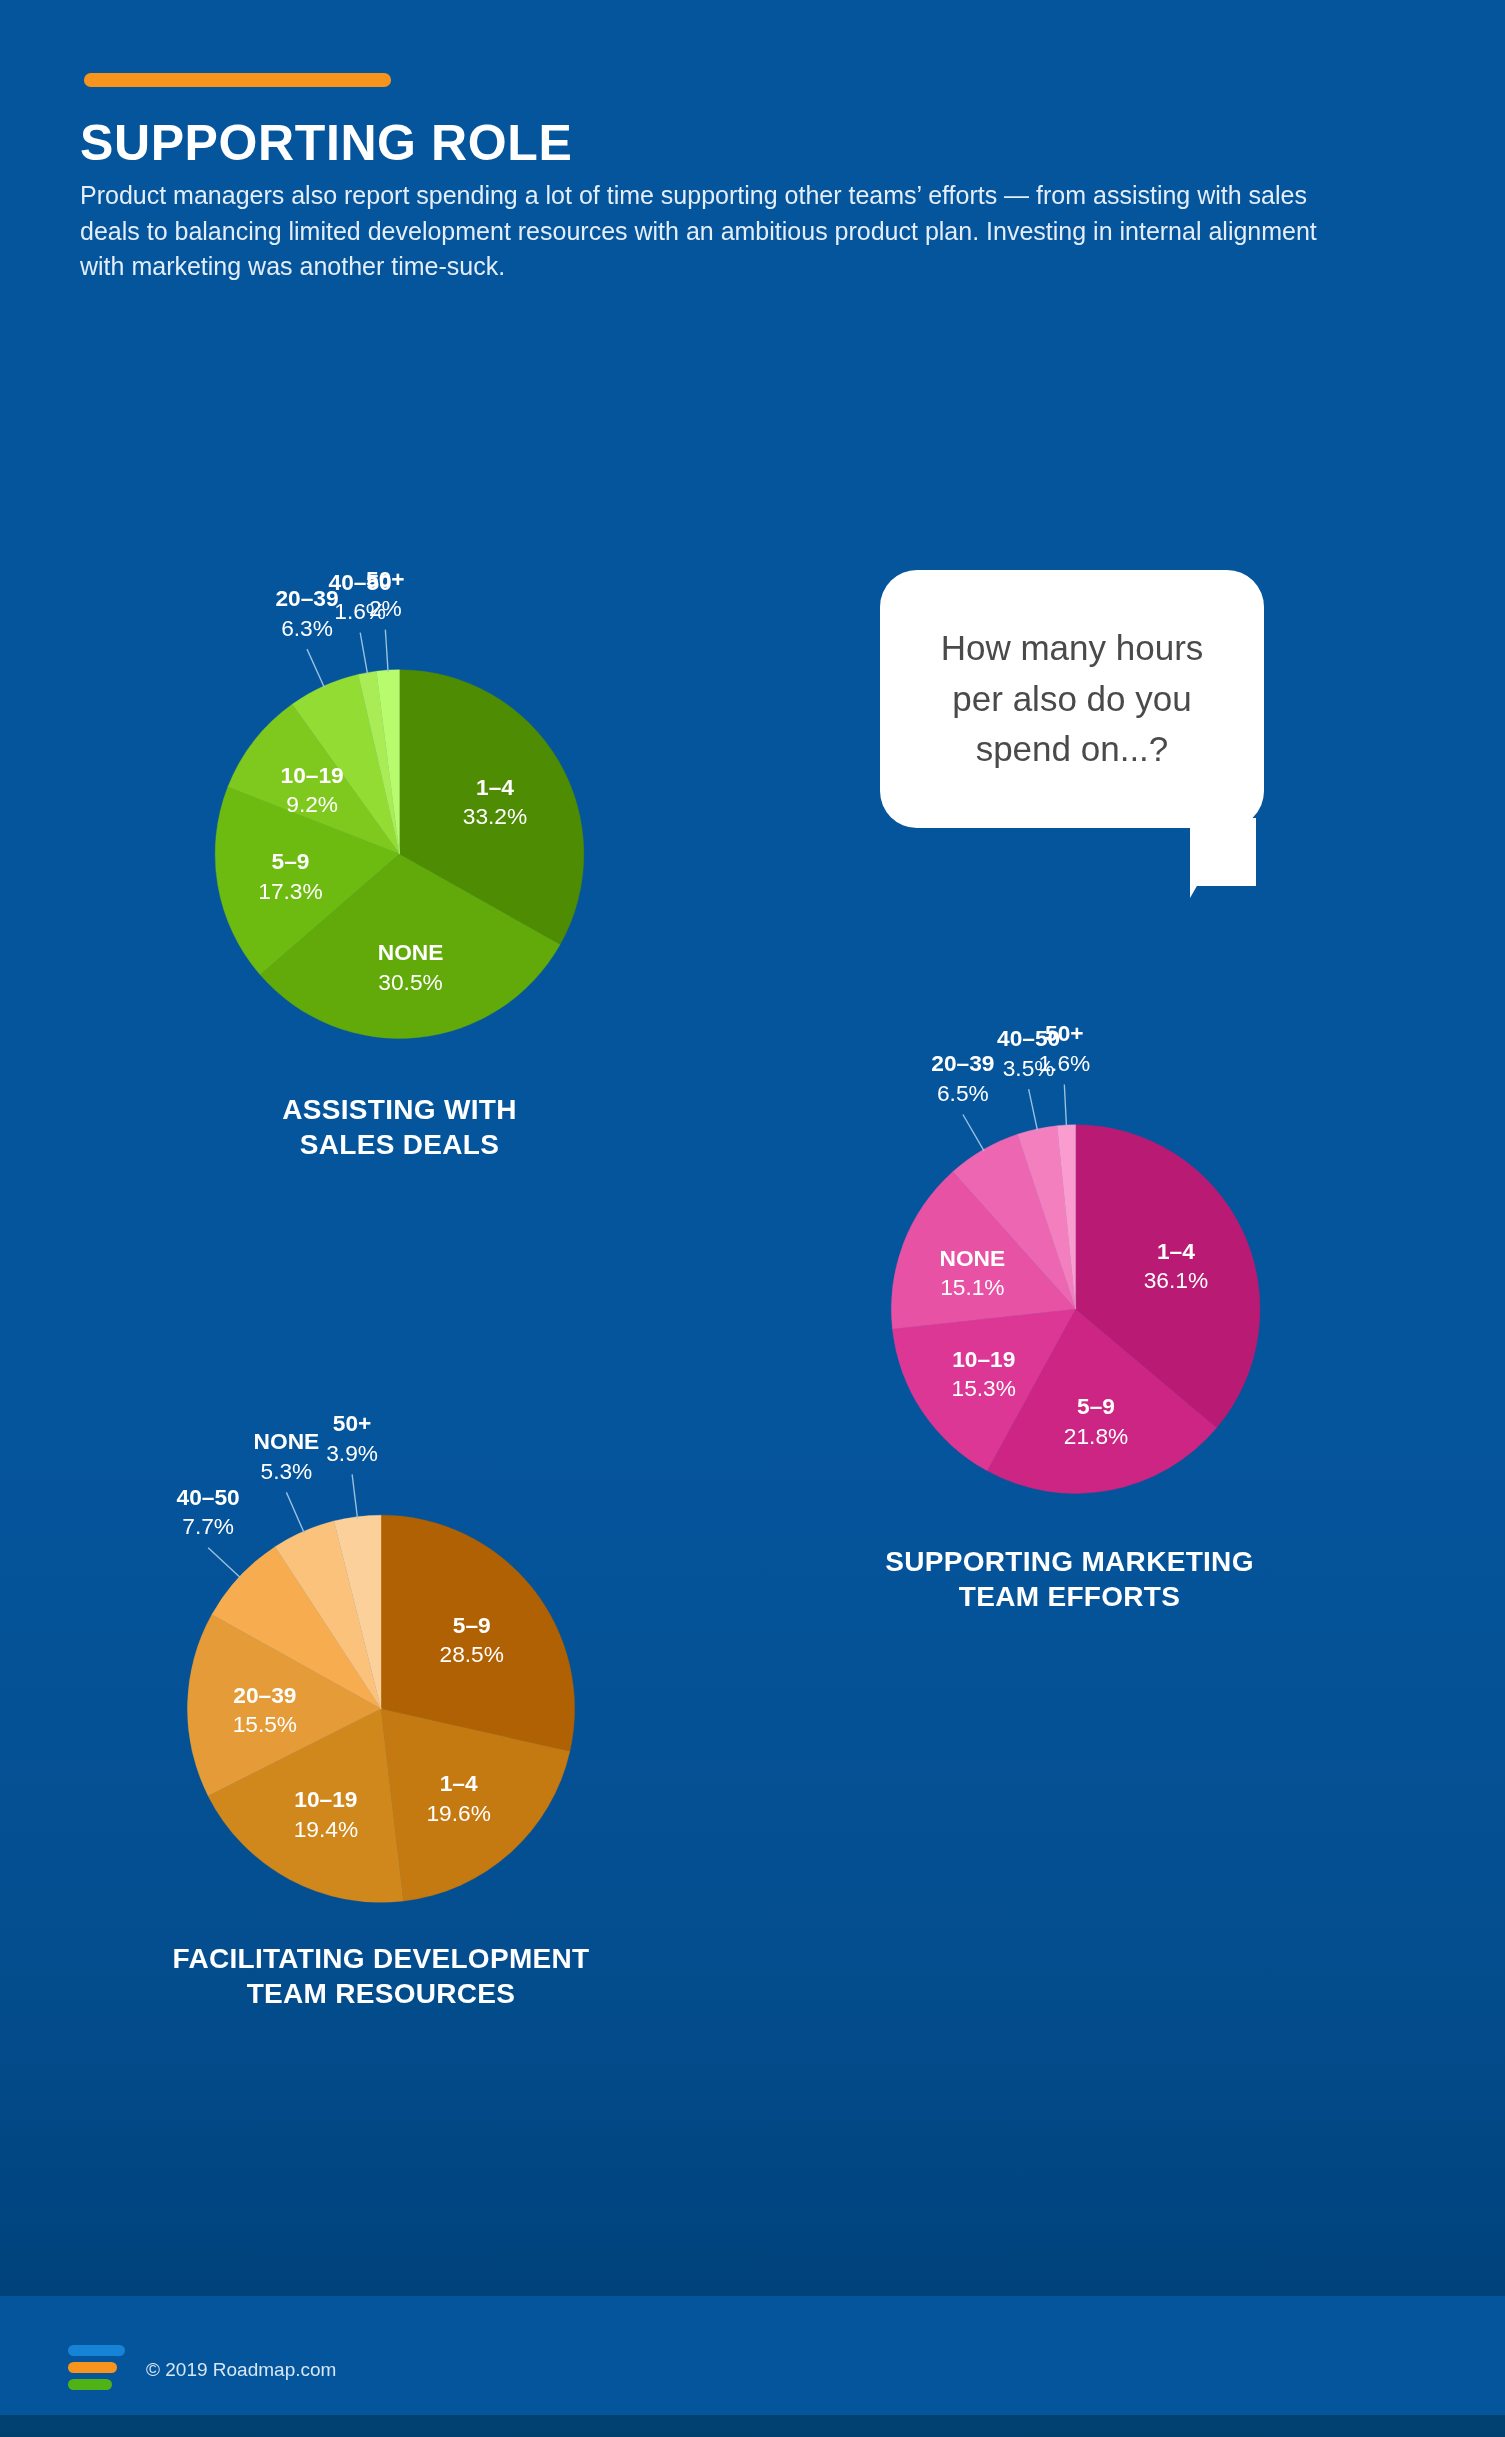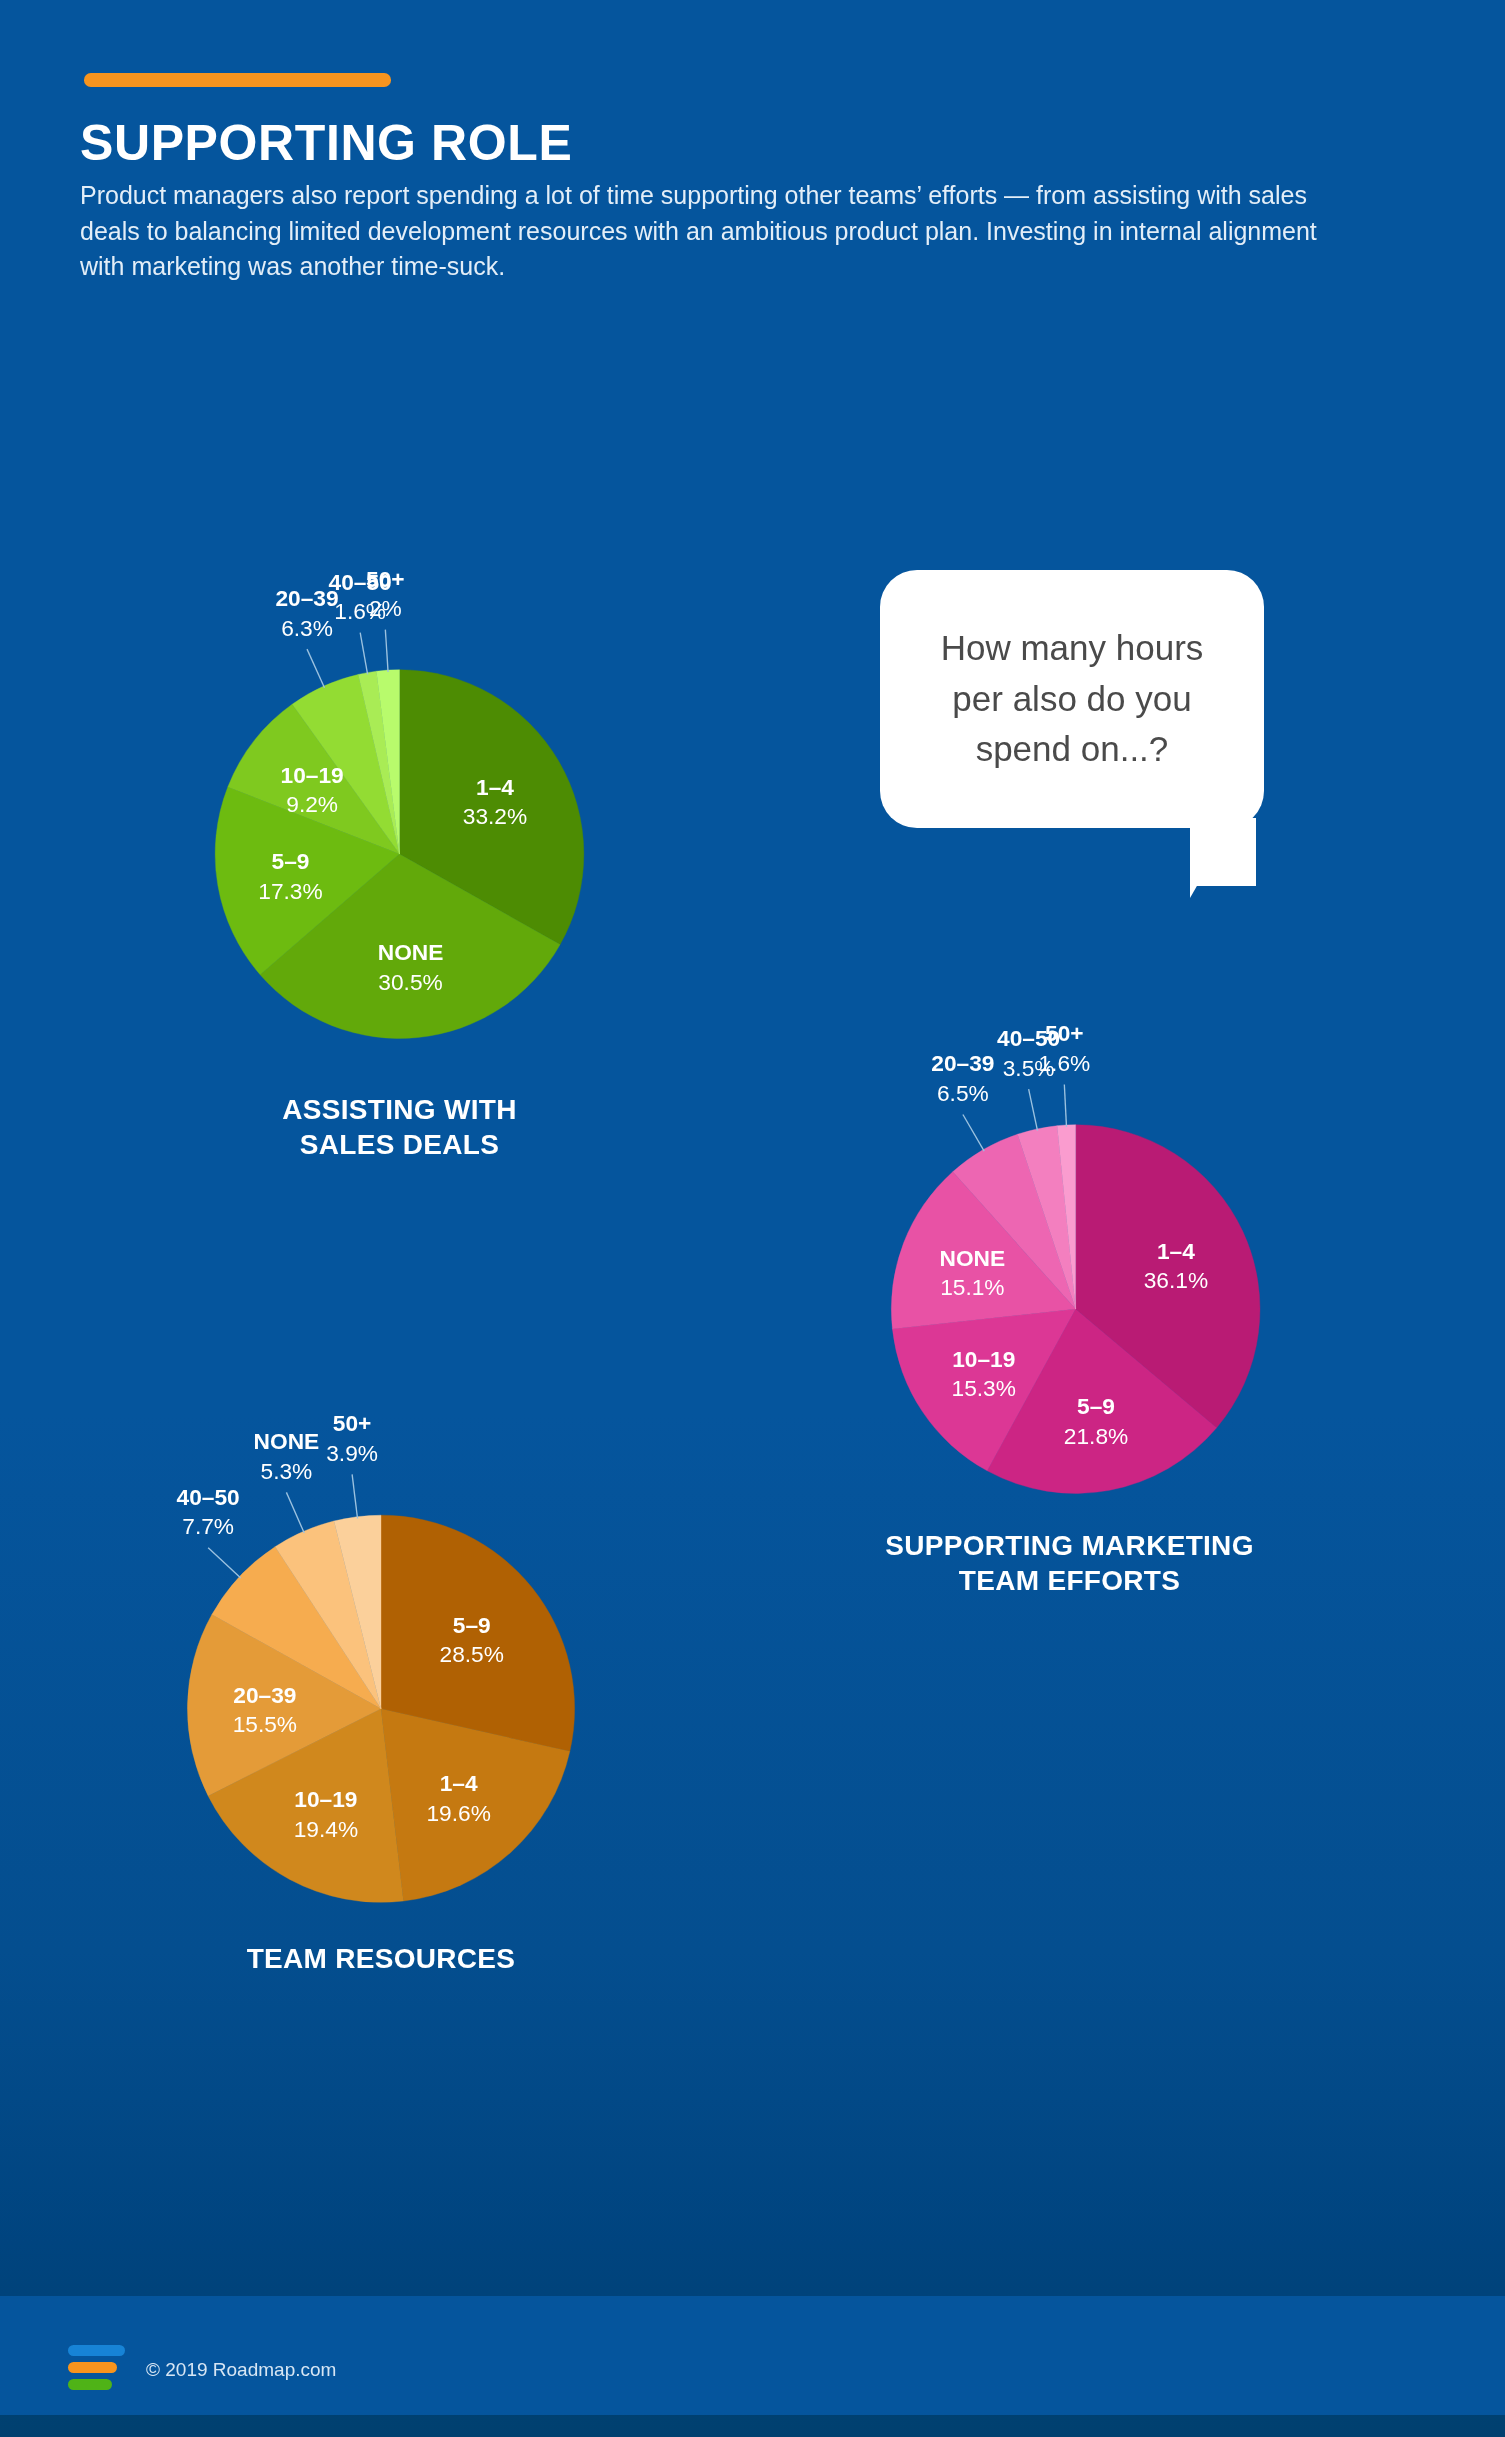--- a/index.html
+++ b/index.html
@@ -149,21 +149,21 @@
         <line x1="311.1" y1="303.0" x2="276.5" y2="243.3" class="leader"></line>
         <text x="276.5" y="173.3" text-anchor="middle" font-size="37" class="lbl-cat">20–39</text>
         <text x="276.5" y="221.3" text-anchor="middle" font-size="37" class="lbl-val">6.5%</text>
         <line x1="397.9" y1="269.6" x2="383.5" y2="202.1" class="leader"></line>
         <text x="383.5" y="132.1" text-anchor="middle" font-size="37" class="lbl-cat">40–50</text>
         <text x="383.5" y="180.1" text-anchor="middle" font-size="37" class="lbl-val">3.5%</text>
         <line x1="445.1" y1="263.4" x2="441.6" y2="194.5" class="leader"></line>
         <text x="441.6" y="124.5" text-anchor="middle" font-size="37" class="lbl-cat">50+</text>
         <text x="441.6" y="172.5" text-anchor="middle" font-size="37" class="lbl-val">1.6%</text>
       </svg>
-    <div class="chart-title" style="margin-top:10px;">
+    <div class="chart-title" style="margin-top:26px;">
       <div>SUPPORTING MARKETING</div>
       <div>TEAM EFFORTS</div>
     </div>
   </div>
 
   <div class="chart-block" id="chart-orange">
     <svg class="pie-svg" width="590" height="590" viewBox="0 0 960 960">
         <path d="M 480 600 L 480.00 285.00 A 315 315 0 0 1 787.29 669.27 Z" fill="#B06103" stroke="#B06103" stroke-width="0.6"></path>
         <path d="M 480 600 L 787.29 669.27 A 315 315 0 0 1 516.57 912.87 Z" fill="#C57911" stroke="#C57911" stroke-width="0.6"></path>
         <path d="M 480 600 L 516.57 912.87 A 315 315 0 0 1 198.73 741.81 Z" fill="#D0881D" stroke="#D0881D" stroke-width="0.6"></path>
@@ -183,20 +183,21 @@
         <text x="198.8" y="268.0" text-anchor="middle" font-size="37" class="lbl-cat">40–50</text>
         <text x="198.8" y="316.0" text-anchor="middle" font-size="37" class="lbl-val">7.7%</text>
         <line x1="355.1" y1="314.2" x2="326.1" y2="247.9" class="leader"></line>
         <text x="326.1" y="177.9" text-anchor="middle" font-size="37" class="lbl-cat">NONE</text>
         <text x="326.1" y="225.9" text-anchor="middle" font-size="37" class="lbl-val">5.3%</text>
         <line x1="441.8" y1="290.5" x2="433.0" y2="218.6" class="leader"></line>
         <text x="433.0" y="148.6" text-anchor="middle" font-size="37" class="lbl-cat">50+</text>
         <text x="433.0" y="196.6" text-anchor="middle" font-size="37" class="lbl-val">3.9%</text>
       </svg>
     <div class="chart-title" style="margin-top:11px;">
+      <div>FACILITATING DEVELOPMENT</div>
       <div>TEAM RESOURCES</div>
     </div>
   </div>
 
   <div id="speech-bubble">
     <div class="bubble-body"></div>
     <div class="bubble-tail2"></div>
     <div class="bubble-tail"></div>
     <div class="bubble-text">
       <span>

